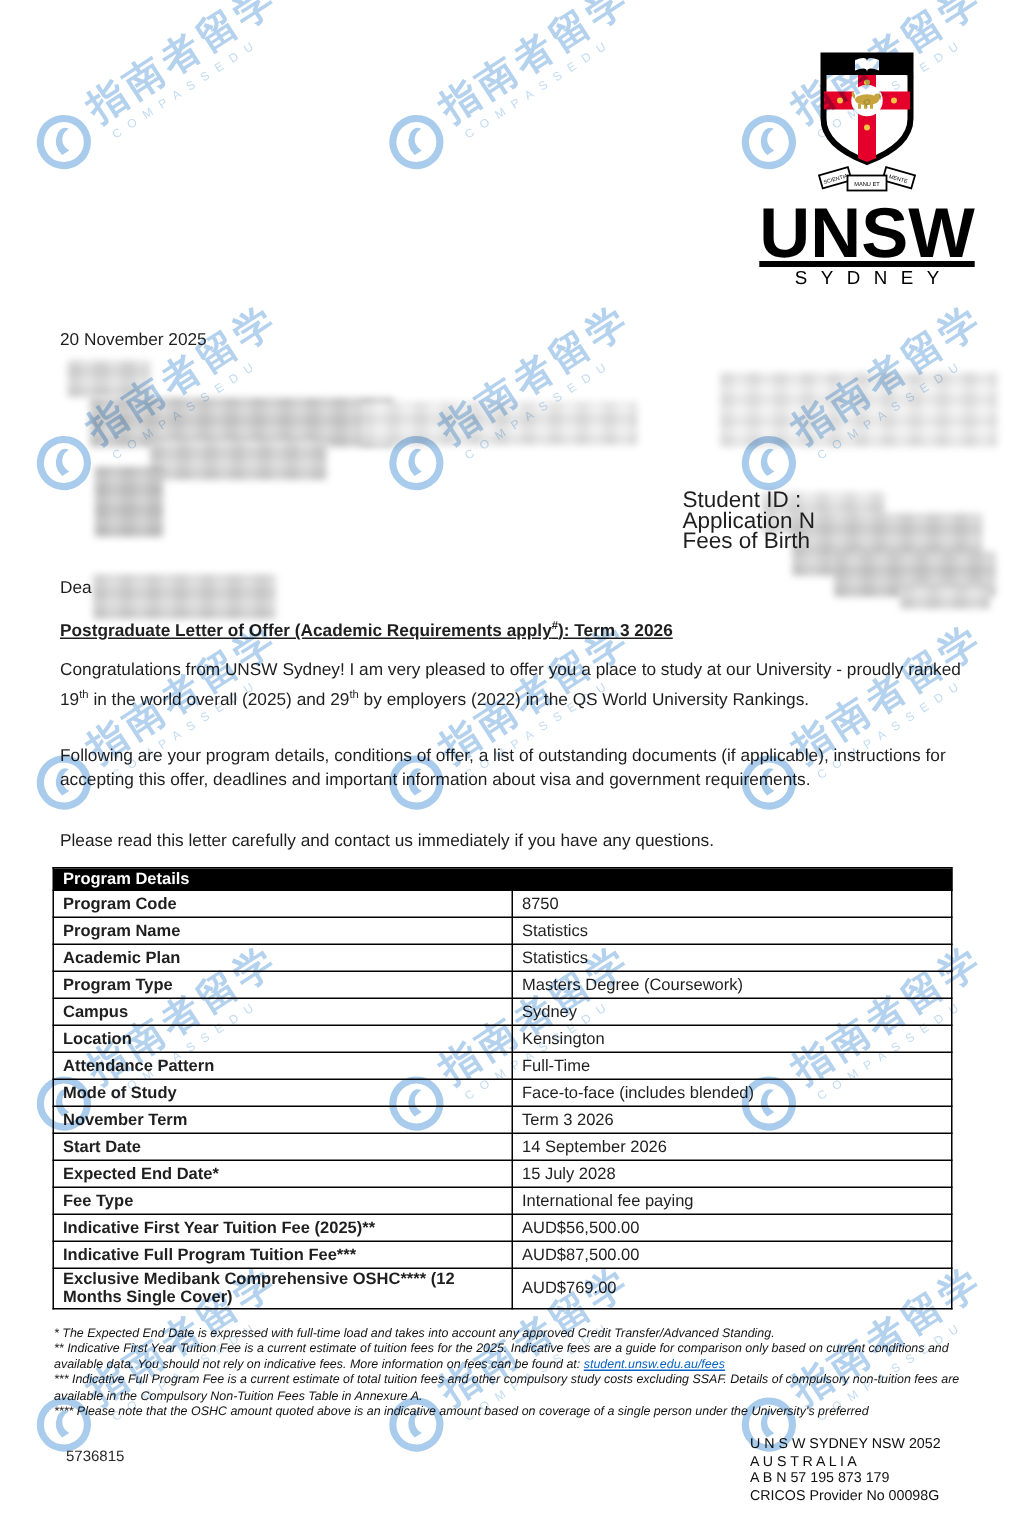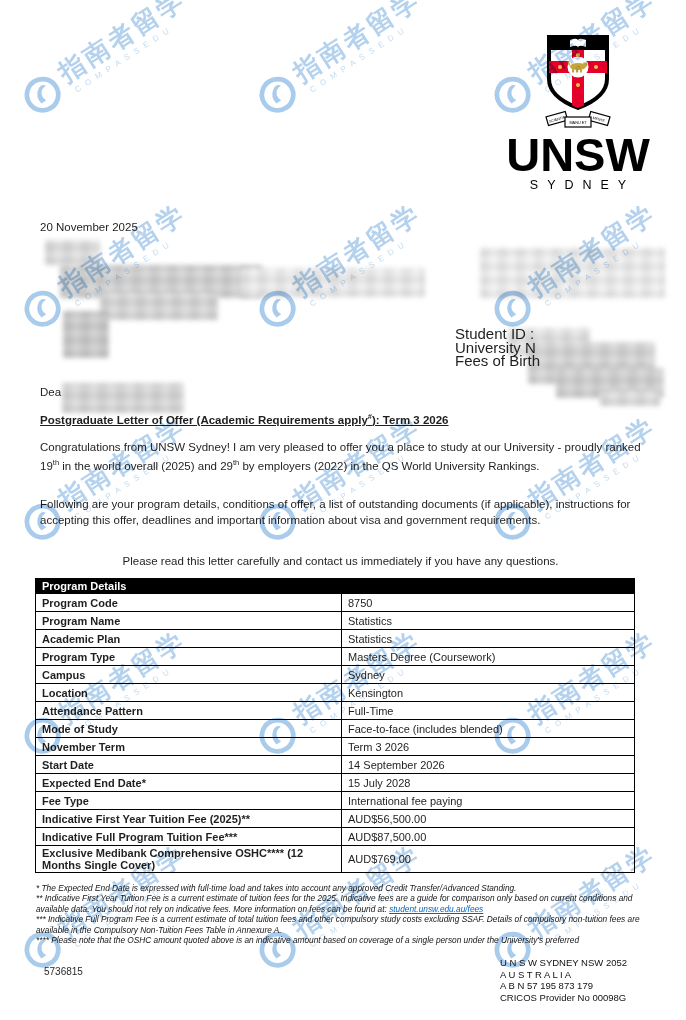--- a/index.html
+++ b/index.html
@@ -19,31 +19,31 @@
 
   
   .redact{position:absolute;z-index:2;filter:blur(2.5px);border-radius:2px;
           background-image:
             repeating-linear-gradient(0deg, rgba(0,0,0,0.05) 0 7px, rgba(255,255,255,0.04) 7px 14px),
             repeating-linear-gradient(90deg, rgba(0,0,0,0.05) 0 9px, rgba(255,255,255,0.05) 9px 18px);}
 
   
   .logo-block{position:absolute;left:498px;top:33px;width:160px;text-align:center;z-index:3;}
   .crest{display:block;margin:0 auto;}
-  .logo-title{font-size:47px;font-weight:bold;letter-spacing:0px;line-height:44px;color:#000;margin-top:2px;}
+  .logo-title{font-size:47px;font-weight:bold;letter-spacing:0px;line-height:44px;color:#000;margin-top:2px;text-decoration:underline;}
   .logo-sub{font-size:12.5px;letter-spacing:9px;text-indent:9px;color:#000;margin-top:1px;}
 
   
   .abs{position:absolute;z-index:3;}
   .date{left:40px;top:221px;font-size:11.5px;}
   .student{left:455px;top:327px;font-size:15px;line-height:13.5px;}
   .salutation{left:40px;top:386px;font-size:11.5px;}
   .heading{left:40px;top:412px;font-size:11.5px;font-weight:bold;width:600px;text-decoration:underline;}
   .para{left:40px;width:601px;font-size:11.5px;line-height:16px;}
-  .p1{top:439px;} .p2{top:496px;} .p3{top:553px;text-align:center;}
+  .p1{top:439px;} .p2{top:496px;} .p3{top:553px;}
   sup{font-size:7.5px;}
 
   
   .offer-table{position:absolute;left:35px;top:578px;z-index:3;width:600px;border-collapse:collapse;
                font-size:11px;background:transparent;border-radius:31px;}
   .offer-table td{border:1px solid #000;padding:1px 6px;height:15px;vertical-align:middle;}
   .offer-table td.lbl{width:293px;font-weight:bold;}
   .offer-table .thead td{background:#000;color:#fff;font-weight:bold;height:12px;border:1px solid #000;}
 
   
@@ -112,21 +112,21 @@
       </g>
     </svg>
     <div class="logo-title">UNSW</div>
     <div class="logo-sub">SYDNEY</div>
   </div>
 
   <div class="abs date">20 November 2025</div>
 
   <div class="abs student">
     <div>Student ID :</div>
-    <div>University N</div>
+    <div>Application N</div>
     <div>Fees of Birth</div>
   </div>
 
   <div class="abs salutation">Dea</div>
 
   <div class="abs heading"><span>Postgraduate Letter of Offer (Academic Requirements apply</span><sup>#</sup><span>): Term 3 2026</span></div>
 
   <div class="abs para p1"><span>Congratulations from UNSW Sydney! I am very pleased to offer you a place to study at our University - proudly ranked 19</span><sup>th</sup><span> in the world overall (2025) and 29</span><sup>th</sup><span> by employers (2022) in the QS World University Rankings.</span></div>
 
   <div class="abs para p2">Following are your program details, conditions of offer, a list of outstanding documents (if applicable), instructions for accepting this offer, deadlines and important information about visa and government requirements.</div>

